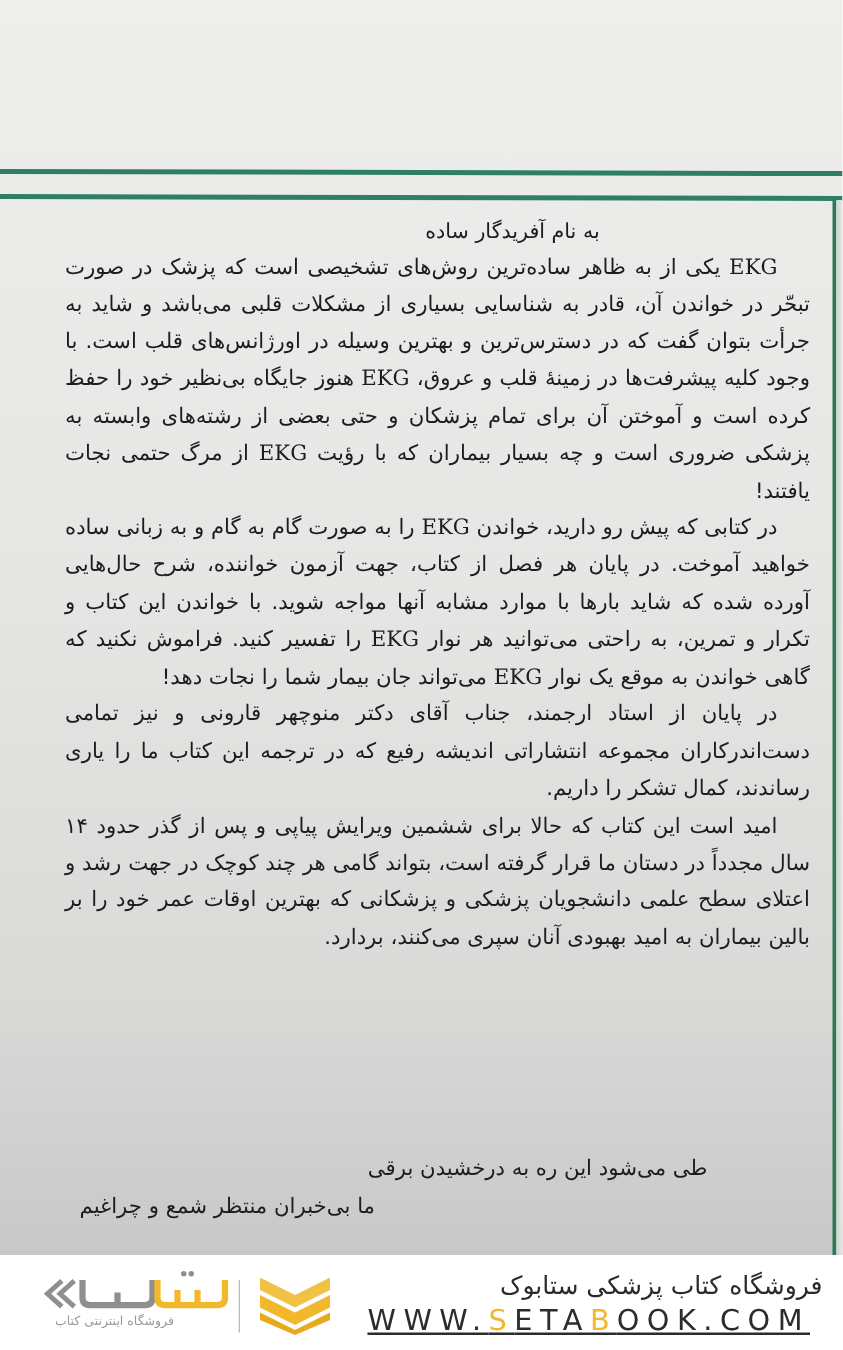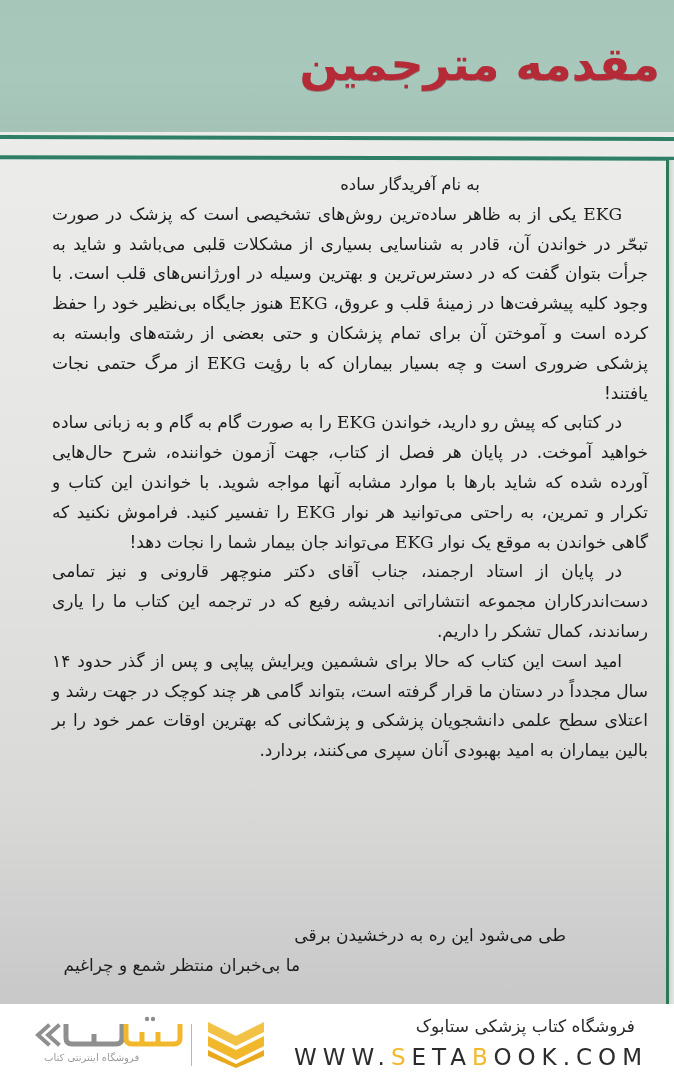--- a/index.html
+++ b/index.html
@@ -46,41 +46,38 @@
   .text-block p { margin: 0; text-indent: 26px; }
   .text-block .bismillah { text-align: center; text-align-last: center; text-indent: 0; padding-left: 120px; font-size: 16.5px; }
   .text-block b { font-family: "DejaVu Serif", serif; font-weight: normal; }
   .poem { position: absolute; top: 920px; right: 0; width: 674px; direction: rtl; font-size: 17px; line-height: 30px; color: #1d1d1f; }
   .poem .l1 { position: absolute; right: 108px; top: 0; white-space: nowrap; }
   .poem .l2 { position: absolute; right: 374px; top: 30px; white-space: nowrap; }
   .footer {
     position: absolute; left: 0; top: 1004px; width: 674px; height: 76px; background: #ffffff;
   }
   .footer .store-name {
-    position: absolute; right: 39px; top: 12px; direction: rtl;
-    font-size: 17px; color: #2a2a2a; white-space: nowrap;
+    position: absolute; right: 16px; top: 12px; direction: rtl;
+    font-size: 20px; color: #2a2a2a; white-space: nowrap;
   }
   .footer .store-url {
     position: absolute; right: 26px; top: 40px; font-family: "DejaVu Sans", sans-serif;
-    font-size: 23px; letter-spacing: 6px; color: #2c2c2c; white-space: nowrap;
+    font-size: 23px; letter-spacing: 6px; color: #2c2c2c; white-space: nowrap; text-decoration: underline;
   }
   .footer .store-url .hl { color: #f2b82b; }
   .logo { position: absolute; left: 28px; top: 12px; width: 236px; height: 56px; }
   .logo .divider { position: absolute; left: 163px; top: 8px; width: 1px; height: 42px; background: #b8b8b8; }
   .logo .wordmark { position: absolute; left: 6px; top: 0px; }
   .logo .tagline { position: absolute; left: 16px; top: 36px; font-size: 10px; color: #9a9a9a; direction: rtl; white-space: nowrap; text-align: center; }
   .logo .chevrons { position: absolute; left: 180px; top: 6px; }
 </style>
 </head>
 <body>
 
 <div class="page-photo">
-  <div class="header-band">
-    <div class="chapter-title">مقدمه مترجمین</div>
-  </div>
   <div class="rule r1"></div>
   <div class="rule r2"></div>
   <div class="side-rule"></div>
   <div class="side-rule-dark"></div>
 
   <div class="text-block">
     <p class="bismillah">به نام آفریدگار ساده</p>
 
 
     <p><b>EKG</b><span> یکی از به ظاهر ساده‌ترین روش‌های تشخیصی است که پزشک در صورت تبحّر در خواندن آن، قادر به شناسایی بسیاری از مشکلات قلبی می‌باشد و شاید به جرأت بتوان گفت که در دسترس‌ترین و بهترین وسیله در اورژانس‌های قلب است. با وجود کلیه پیشرفت‌ها در زمینهٔ قلب و عروق، </span><b>EKG</b><span> هنوز جایگاه بی‌نظیر خود را حفظ کرده است و آموختن آن برای تمام پزشکان و حتی بعضی از رشته‌های وابسته به پزشکی ضروری است و چه بسیار بیماران که با رؤیت </span><b>EKG</b><span> از مرگ حتمی نجات یافتند!</span></p>

